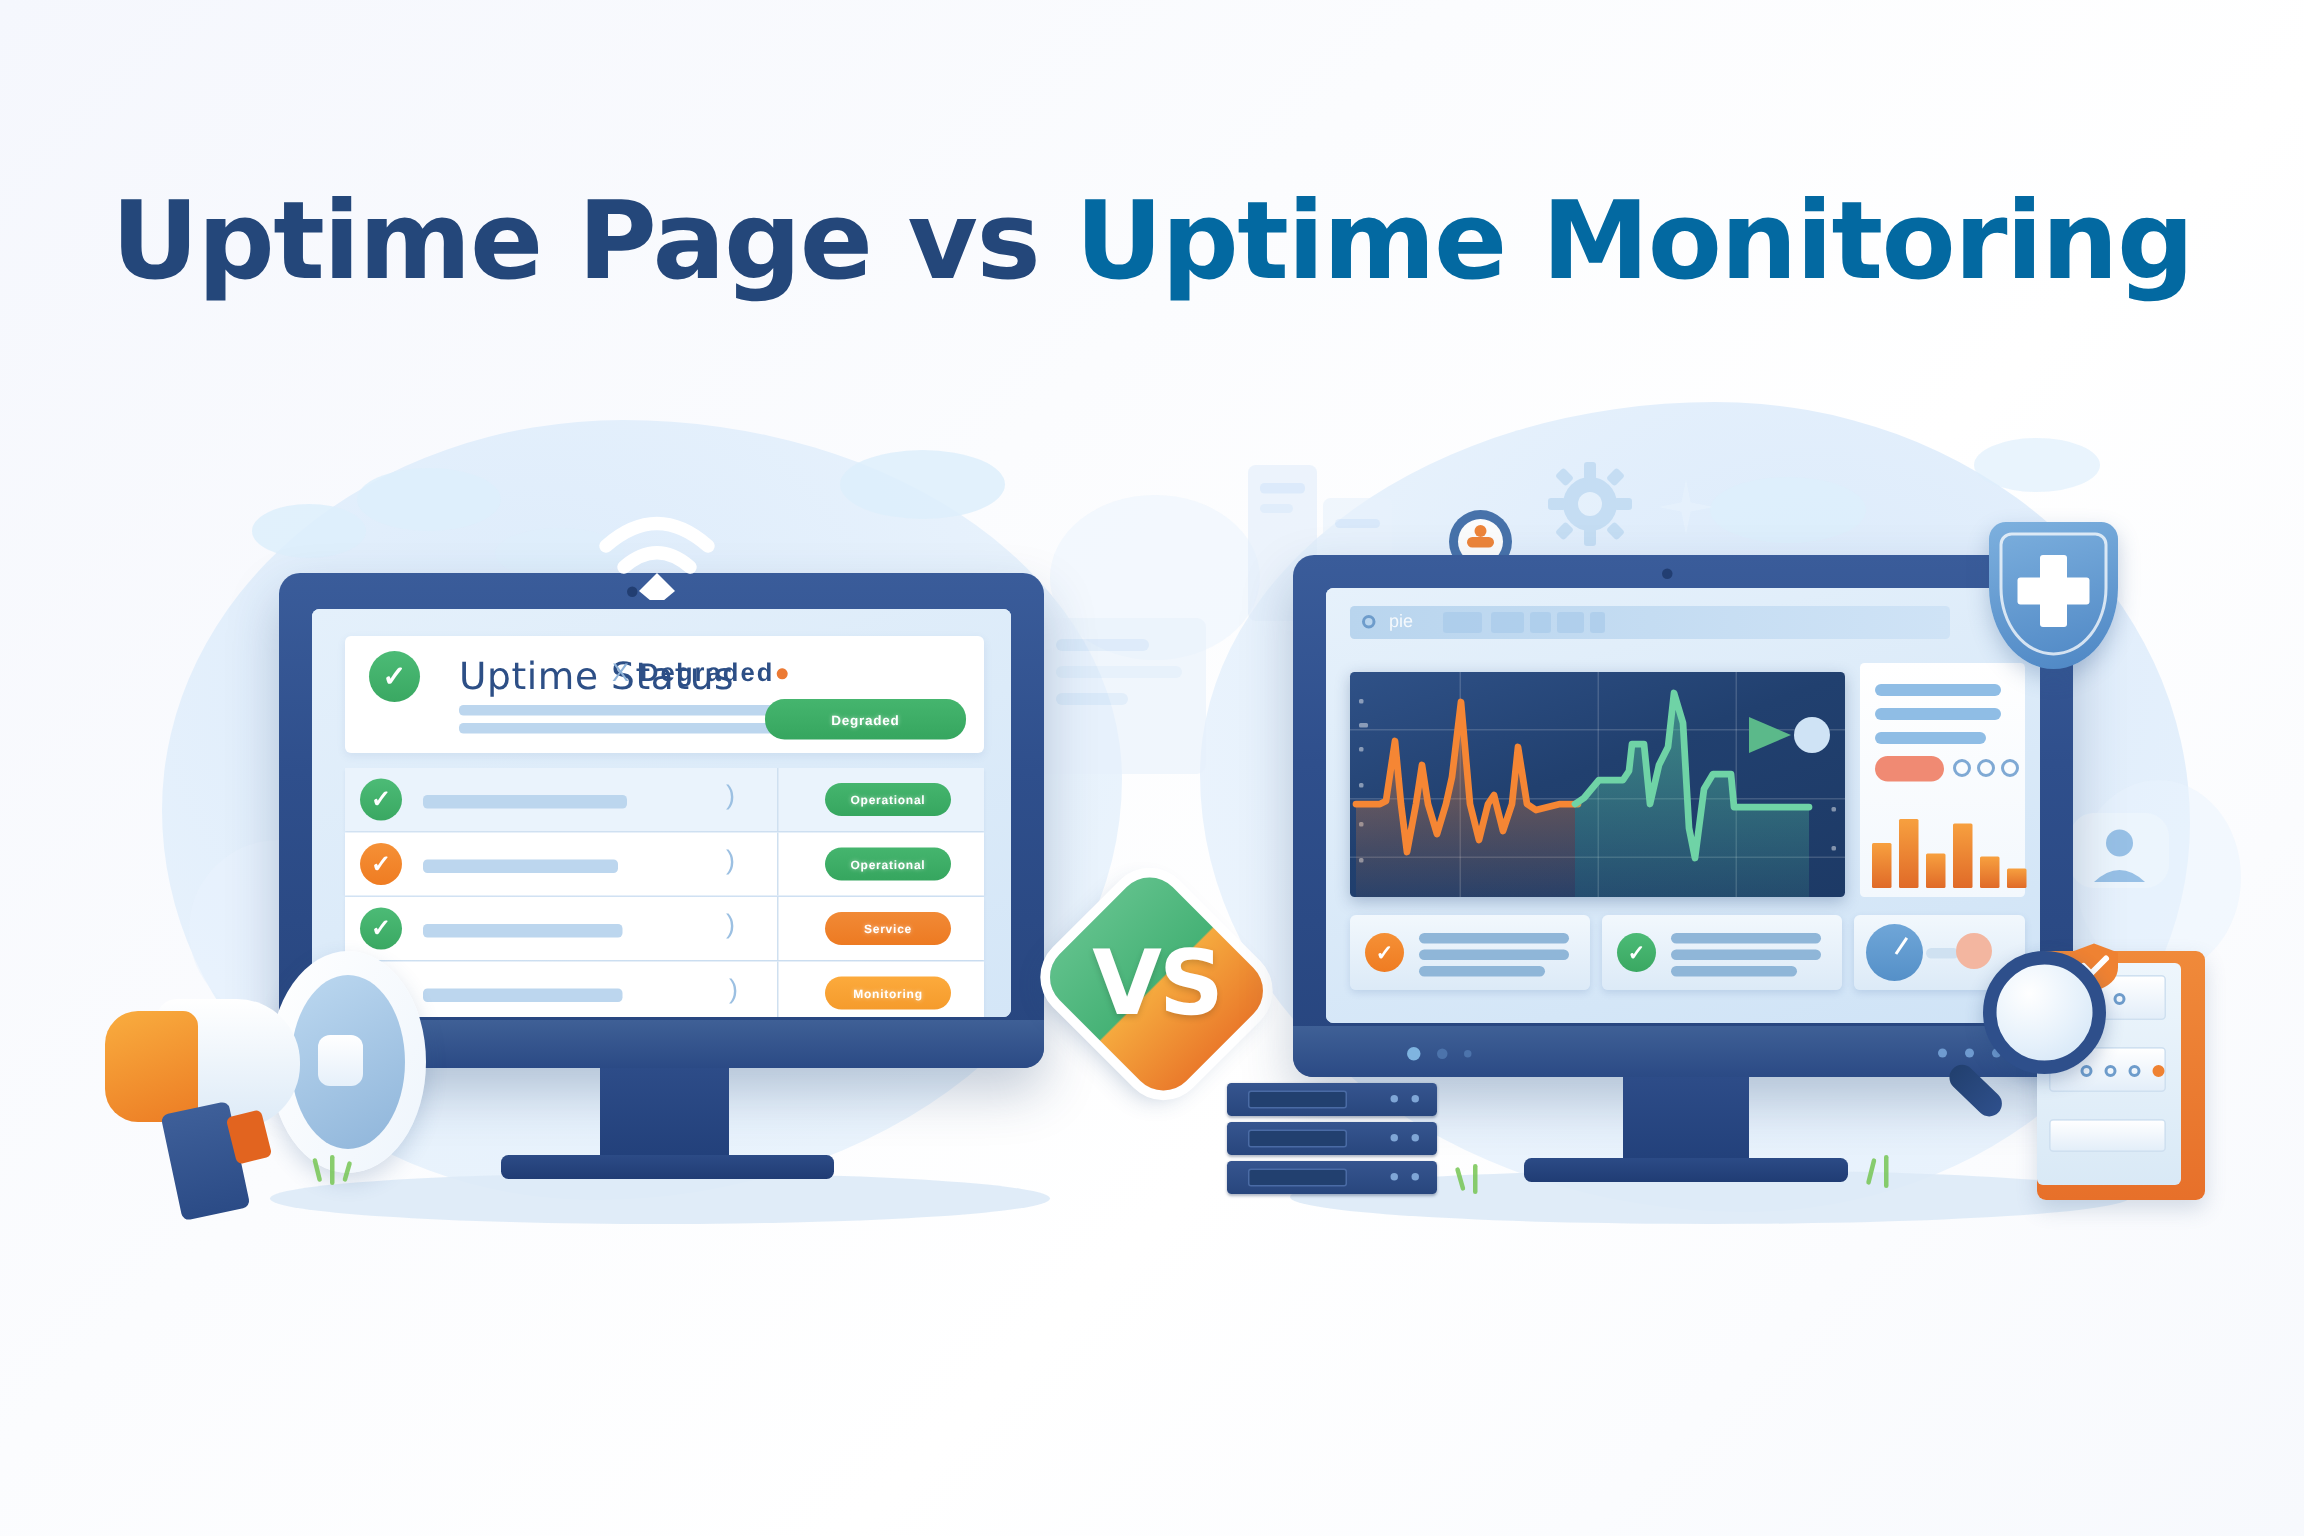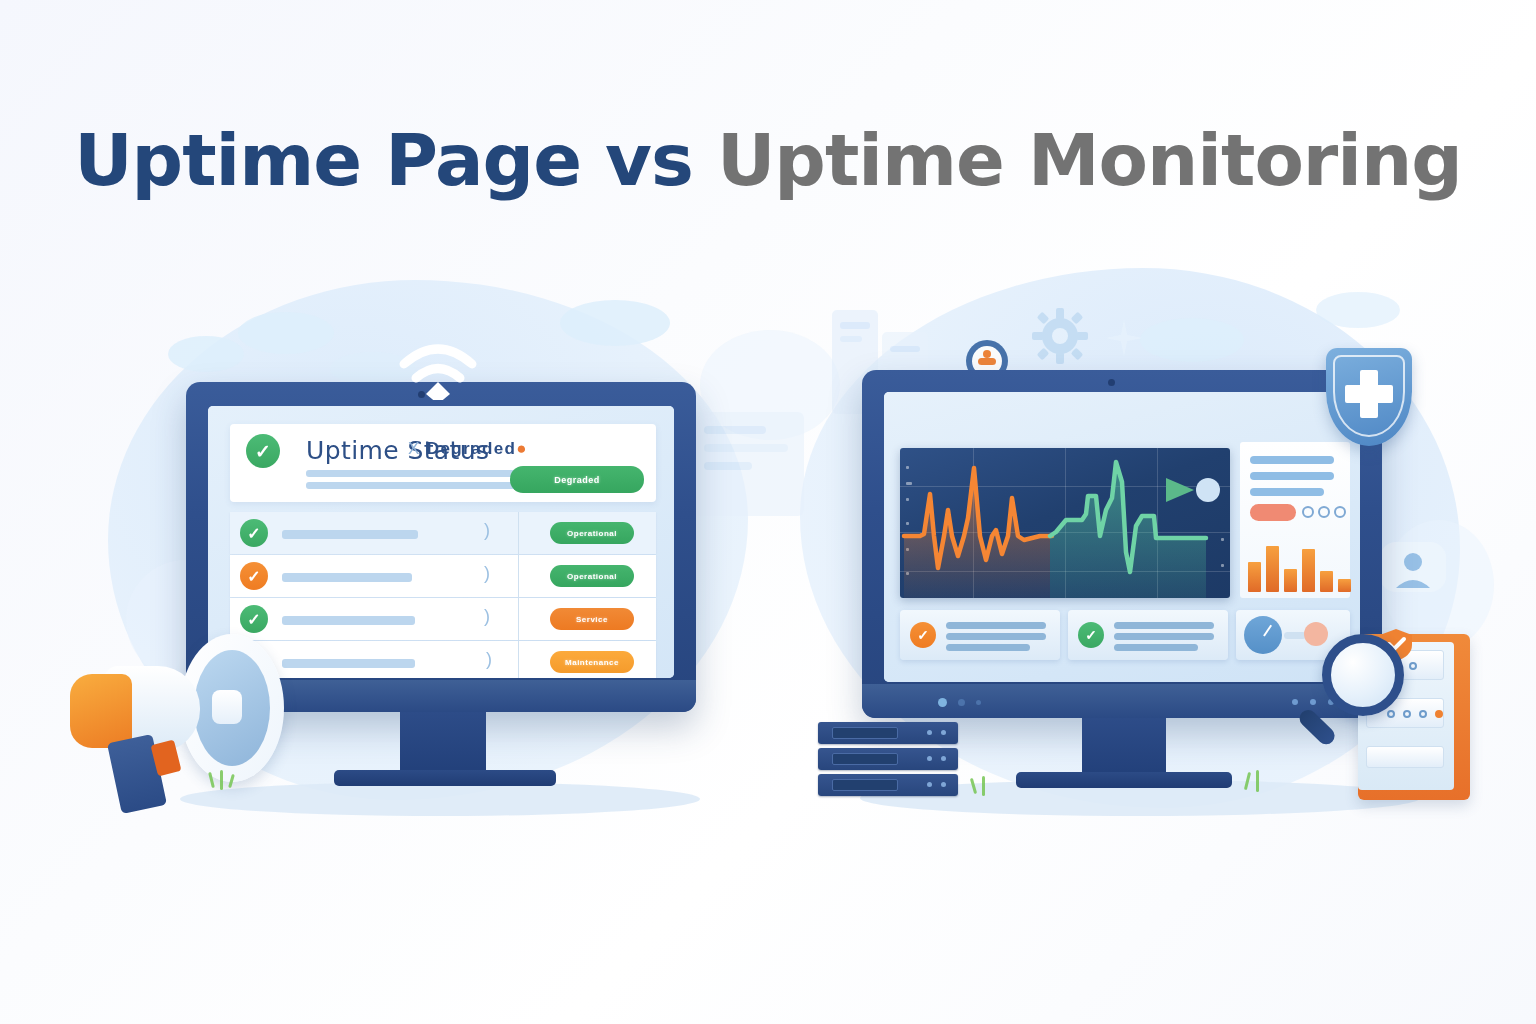--- a/index.html
+++ b/index.html
@@ -13,21 +13,21 @@
 
   
   .title{
     position:absolute;left:0;right:0;top:118px;
     text-align:center;
     font-size:72px;font-weight:bold;letter-spacing:-1px;
     white-space:nowrap;
     font-family:"DejaVu Sans","Liberation Sans",sans-serif;
   }
   .t-dark{color:#24477a;}
-  .t-orange{color:#737373;}
+  .t-orange{color:#0369a1;}
 
   
   .blob{position:absolute;border-radius:48% 52% 55% 45%/50% 46% 54% 50%;}
   .blobL{left:108px;top:280px;width:640px;height:520px;
     background:radial-gradient(ellipse at 38% 34%,#dcebfb 0%,#e6f1fc 55%,#eef6fd 100%);}
   .blobR{left:800px;top:268px;width:660px;height:540px;
     background:radial-gradient(ellipse at 62% 34%,#dbeafb 0%,#e6f1fc 55%,#eff6fe 100%);
     border-radius:52% 48% 45% 55%/46% 52% 48% 54%;}
   .blob-soft{position:absolute;background:#e9f3fd;border-radius:50%;opacity:.75;}
 
@@ -306,21 +306,21 @@
           <div class="brace" style="left:254px;top:8px;">)</div>
           <div class="divider" style="left:288px;top:0;height:42px;"></div>
           <div class="pill pill-orange" style="left:320px;top:10px;width:84px;height:22px;">Service</div>
         </div>
 
         <div class="row plain" style="top:235px;">
           <div class="check c-green" style="left:10px;top:7px;width:28px;height:28px;font-size:16px;">✓</div>
           <div class="bar-line" style="left:52px;top:18px;width:133px;height:9px;"></div>
           <div class="brace" style="left:256px;top:8px;">)</div>
           <div class="divider" style="left:288px;top:0;height:42px;"></div>
-          <div class="pill pill-amber" style="left:320px;top:10px;width:84px;height:22px;">Maintenance</div>
+          <div class="pill pill-amber" style="left:320px;top:10px;width:84px;height:22px;">Monitoring</div>
         </div>
       </div>
     </div>
 
     <div class="mon-bar" style="left:0;bottom:0;width:100%;height:32px;"></div>
   </div>
   <div class="mon-neck" style="left:400px;top:712px;width:86px;height:62px;"></div>
   <div class="mon-base" style="left:334px;top:770px;width:222px;height:16px;"></div>
 
   <svg style="position:absolute;left:396px;top:338px;" width="84" height="62" viewBox="0 0 84 62">
@@ -338,28 +338,41 @@
     <div class="mega-cone"></div>
     <div class="mega-body"></div>
     <div class="mega-cap"></div>
     <div class="mega-grip"></div>
     <div class="mega-trig"></div>
   </div>
   <div class="grass" style="left:210px;top:772px;height:16px;transform:rotate(-14deg);"></div>
   <div class="grass" style="left:220px;top:770px;height:20px;"></div>
   <div class="grass" style="left:230px;top:774px;height:14px;transform:rotate(16deg);"></div>
 
+  <div class="vs-wrap">
+    <div class="vs-badge"></div>
+    <div class="vs-text">VS</div>
+  </div>
 
   <div class="monitor" style="left:862px;top:370px;width:520px;height:348px;">
     <div class="mon-frame"></div>
     <div class="cam" style="left:246px;top:9px;"></div>
 
     <div class="mon-inner" style="left:22px;top:22px;right:22px;bottom:36px;">
       <div class="scr-r">
 
+        <div class="urlbar">
+          <div class="dot"></div>
+          <div class="txt">pie</div>
+          <div class="seg" style="left:62px;width:26px;"></div>
+          <div class="seg" style="left:94px;width:22px;"></div>
+          <div class="seg" style="left:120px;width:14px;"></div>
+          <div class="seg" style="left:138px;width:18px;"></div>
+          <div class="seg" style="left:160px;width:10px;"></div>
+        </div>
 
         <div class="chart-panel" style="left:16px;top:56px;width:330px;height:150px;">
           <div class="grid-v" style="left:22%;top:0;width:1px;height:100%;"></div>
           <div class="grid-v" style="left:50%;top:0;width:1px;height:100%;"></div>
           <div class="grid-v" style="left:78%;top:0;width:1px;height:100%;"></div>
           <div class="grid-h" style="left:0;top:25%;width:100%;height:1px;"></div>
           <div class="grid-h" style="left:0;top:56%;width:100%;height:1px;"></div>
           <div class="grid-h" style="left:0;top:82%;width:100%;height:1px;"></div>
           <div class="tickdot" style="left:6px;top:18px;"></div>
           <div class="tickdot" style="left:6px;top:34px;width:6px;"></div>

